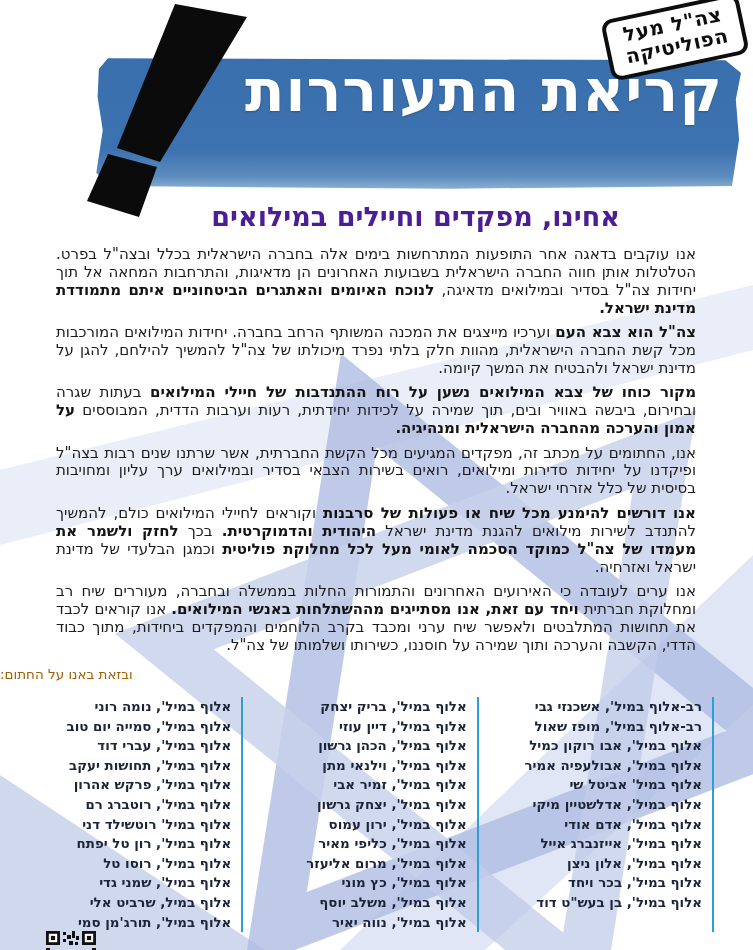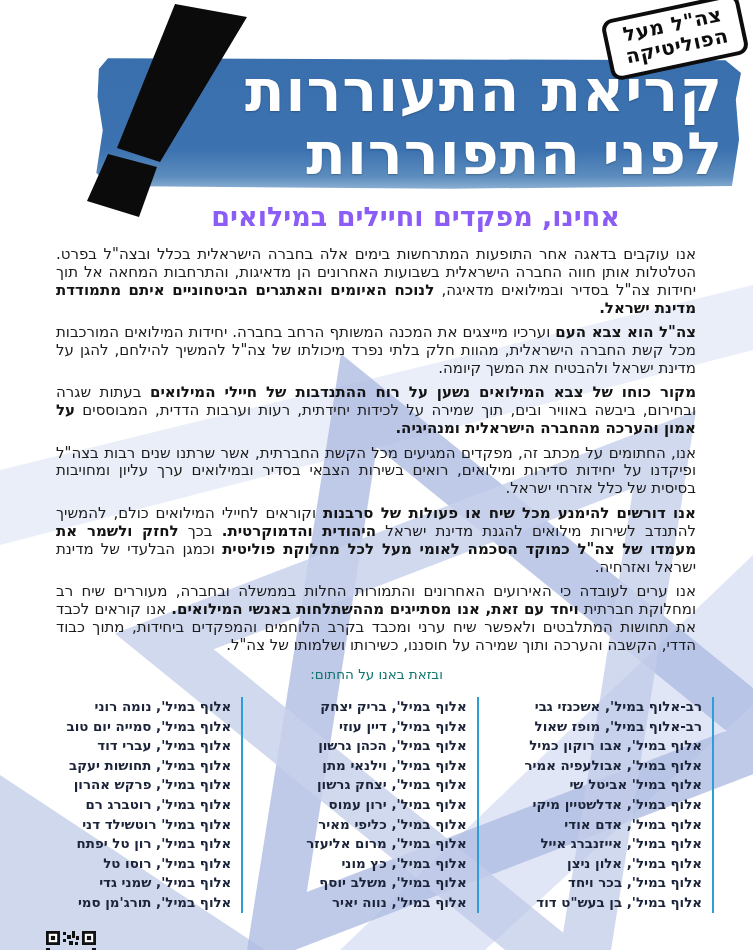--- a/index.html
+++ b/index.html
@@ -26,33 +26,33 @@
   }
   .banner-title{
     padding:3px 18px 0 0;text-align:right;color:#ffffff;
     font-weight:bold;font-size:58px;line-height:63px;letter-spacing:1px;
     text-shadow:0 1px 2px rgba(0,0,0,.25);white-space:nowrap;
   }
   .excl{position:absolute;left:0;top:0;z-index:3;pointer-events:none;}
   
   .subtitle{
     position:absolute;top:201px;right:133px;z-index:2;
-    font-weight:bold;font-size:27px;color:#8b5cf6;text-align:right;white-space:nowrap;
+    font-weight:bold;font-size:27px;color:#4c1d95;text-align:right;white-space:nowrap;
   }
   
   .body-text{
     position:absolute;top:246px;right:57px;width:640px;z-index:2;
     text-align:justify;font-size:15px;line-height:17.9px;color:var(--text-black,#1c1c1c);
   }
   .body-text p{margin:0 0 6.5px 0;}
   .body-text b{color:#141414;}
   
   .sig-intro{
-    position:absolute;top:666px;left:0;width:100%;text-align:center;z-index:2;
-    font-size:13.5px;color:#0f766e;
+    position:absolute;top:666px;left:0;width:100%;text-align:left;z-index:2;
+    font-size:13.5px;color:#a16207;
   }
   .sig-block{
     position:absolute;top:697px;right:39px;width:678px;z-index:2;
     display:flex;gap:28px;
   }
   .sig-col{
     flex:1;border-left:none;
     border-right:2px solid var(--divider-blue,#2d9ed8);
     padding-right:10px;
   }
@@ -79,21 +79,20 @@
   </svg>
 
   <div class="stamp">
     <div>צה"ל מעל</div>
     <div>הפוליטיקה</div>
   </div>
 
   <div class="banner">
     <div class="banner-title">
       <div>קריאת התעוררות</div>
-      <div>לפני התפוררות</div>
     </div>
   </div>
 
   <svg class="excl" width="300" height="240" viewBox="0 0 300 240" style="left:60px;">
     <polygon points="115,4 187,17 100,162 57,148" fill="#0b0b0b"></polygon>
     <polygon points="48,154 97,167 79,217 27,201" fill="#0b0b0b"></polygon>
   </svg>
 
   <div class="subtitle">אחינו, מפקדים וחיילים במילואים</div>
 
@@ -120,39 +119,41 @@
         <div class="sig-row">אלוף במיל', אייזנברג אייל</div>
         <div class="sig-row">אלוף במיל', אלון ניצן</div>
         <div class="sig-row">אלוף במיל', בכר ויחד</div>
         <div class="sig-row">אלוף במיל', בן בעש"ט דוד</div>
       </div>
       <div class="sig-col">
         <div class="sig-row">אלוף במיל', בריק יצחק</div>
         <div class="sig-row">אלוף במיל', דיין עוזי</div>
         <div class="sig-row">אלוף במיל', הכהן גרשון</div>
         <div class="sig-row">אלוף במיל', וילנאי מתן</div>
+        <div class="sig-row">אלוף במיל', זמיר אבי</div>
         <div class="sig-row">אלוף במיל', יצחק גרשון</div>
         <div class="sig-row">אלוף במיל', ירון עמוס</div>
         <div class="sig-row">אלוף במיל', כליפי מאיר</div>
         <div class="sig-row">אלוף במיל', מרום אליעזר</div>
         <div class="sig-row">אלוף במיל', כץ מוני</div>
         <div class="sig-row">אלוף במיל', משלב יוסף</div>
         <div class="sig-row">אלוף במיל', נווה יאיר</div>
       </div>
       <div class="sig-col">
         <div class="sig-row">אלוף במיל', נומה רוני</div>
         <div class="sig-row">אלוף במיל', סמייה יום טוב</div>
         <div class="sig-row">אלוף במיל', עברי דוד</div>
         <div class="sig-row">אלוף במיל', תחושות יעקב</div>
         <div class="sig-row">אלוף במיל', פרקש אהרון</div>
         <div class="sig-row">אלוף במיל', רוטברג רם</div>
         <div class="sig-row">אלוף במיל' רוטשילד דני</div>
         <div class="sig-row">אלוף במיל', רון טל יפתח</div>
         <div class="sig-row">אלוף במיל', רוסו טל</div>
         <div class="sig-row">אלוף במיל', שמני גדי</div>
+        <div class="sig-row">אלוף במיל, שרביט אלי</div>
         <div class="sig-row">אלוף במיל', תורג'מן סמי</div>
       </div>
     </div>
 
   <svg class="qr" width="50" height="50" viewBox="0 0 50 50">
     <rect x="0" y="0" width="14" height="14" fill="#111"></rect>
     <rect x="2.8" y="2.8" width="8.4" height="8.4" fill="#fff"></rect>
     <rect x="4.9" y="4.9" width="4.2" height="4.2" fill="#111"></rect>
     <rect x="36" y="0" width="14" height="14" fill="#111"></rect>
     <rect x="38.8" y="2.8" width="8.4" height="8.4" fill="#fff"></rect>

